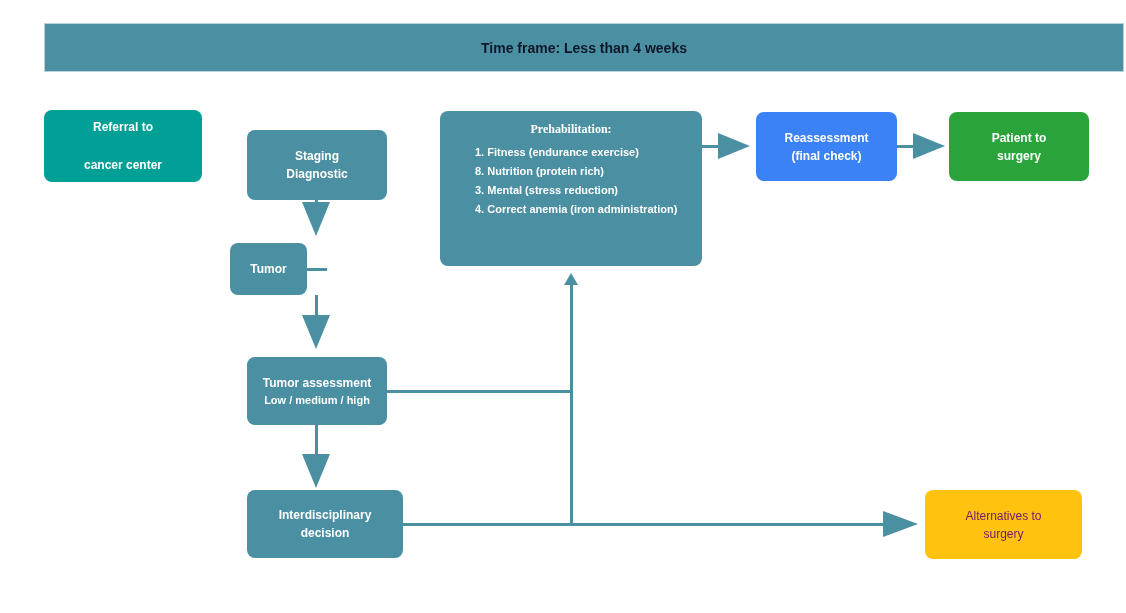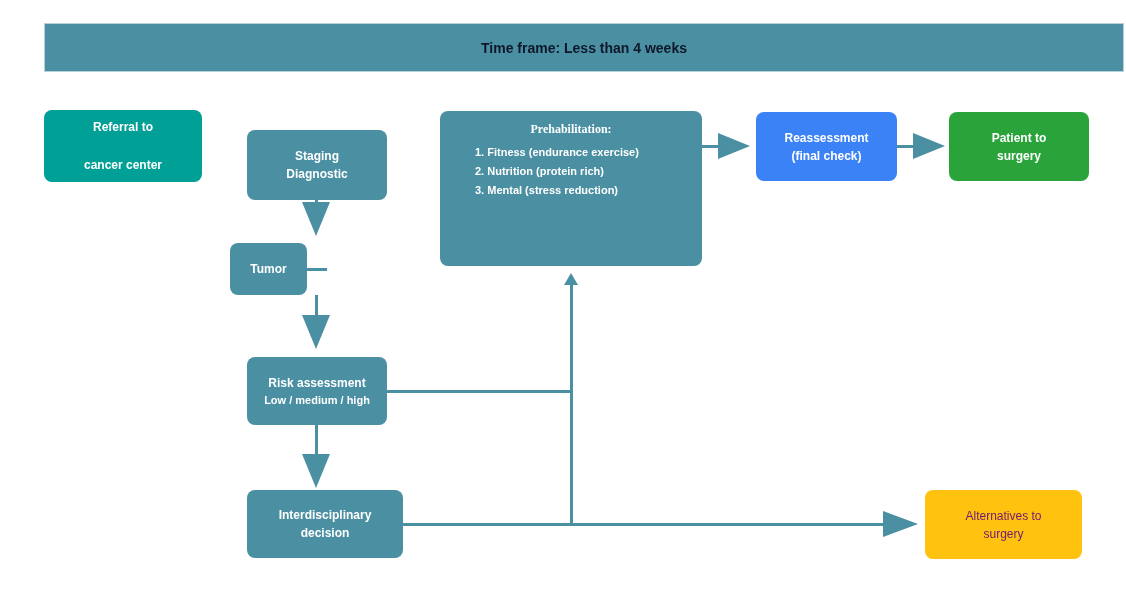--- a/index.html
+++ b/index.html
@@ -69,21 +69,21 @@
 
   <div class="node" style="left: 230px; top: 243px; width: 77px; height: 52px; background: rgb(74, 143, 162);">
     <span>Tumor</span>
   </div>
   <div class="hline" style="left:307px;top:268px;width:20px;"></div>
 
   <div class="vline" style="left:315px;top:295px;height:21px;"></div>
   <div class="tri tri-down" style="left:302px;top:315px;"></div>
 
   <div class="node" style="left: 247px; top: 357px; width: 140px; height: 68px; background: rgb(74, 143, 162);">
-    <span>Risk assessment</span>
+    <span>Tumor assessment</span>
     <span class="sub">Low / medium / high</span>
   </div>
 
   <div class="vline" style="left:315px;top:425px;height:30px;"></div>
   <div class="tri tri-down" style="left:302px;top:454px;"></div>
 
   <div class="hline" style="left:387px;top:390px;width:185px;"></div>
   <div class="tri tri-up-small" style="left:564px;top:273px;"></div>
   <div class="vline" style="left:570px;top:284px;height:242px;"></div>
 
@@ -91,22 +91,23 @@
     <span>Interdisciplinary</span>
     <span>decision</span>
   </div>
 
   <div class="hline" style="left:387px;top:523px;width:496px;"></div>
   <div class="tri tri-right-big" style="left:883px;top:511px;"></div>
 
   <div class="node prehab" style="left: 440px; top: 111px; width: 262px; height: 155px; background: rgb(74, 143, 162);">
     <div class="title">Prehabilitation:</div>
     <div class="item">1. Fitness (endurance exercise)</div>
-    <div class="item">2. Nutrition (protein rich)</div>
+    <div class="item">8. Nutrition (protein rich)</div>
     <div class="item">3. Mental (stress reduction)</div>
+    <div class="item">4. Correct anemia (iron administration)</div>
   </div>
 
   <div class="hline" style="left:700px;top:145px;width:18px;"></div>
   <div class="tri tri-right" style="left:718px;top:133px;"></div>
 
   <div class="node" style="left: 756px; top: 112px; width: 141px; height: 69px; background: #3b82f6;">
     <span>Reassessment</span>
     <span>(final check)</span>
   </div>
 

